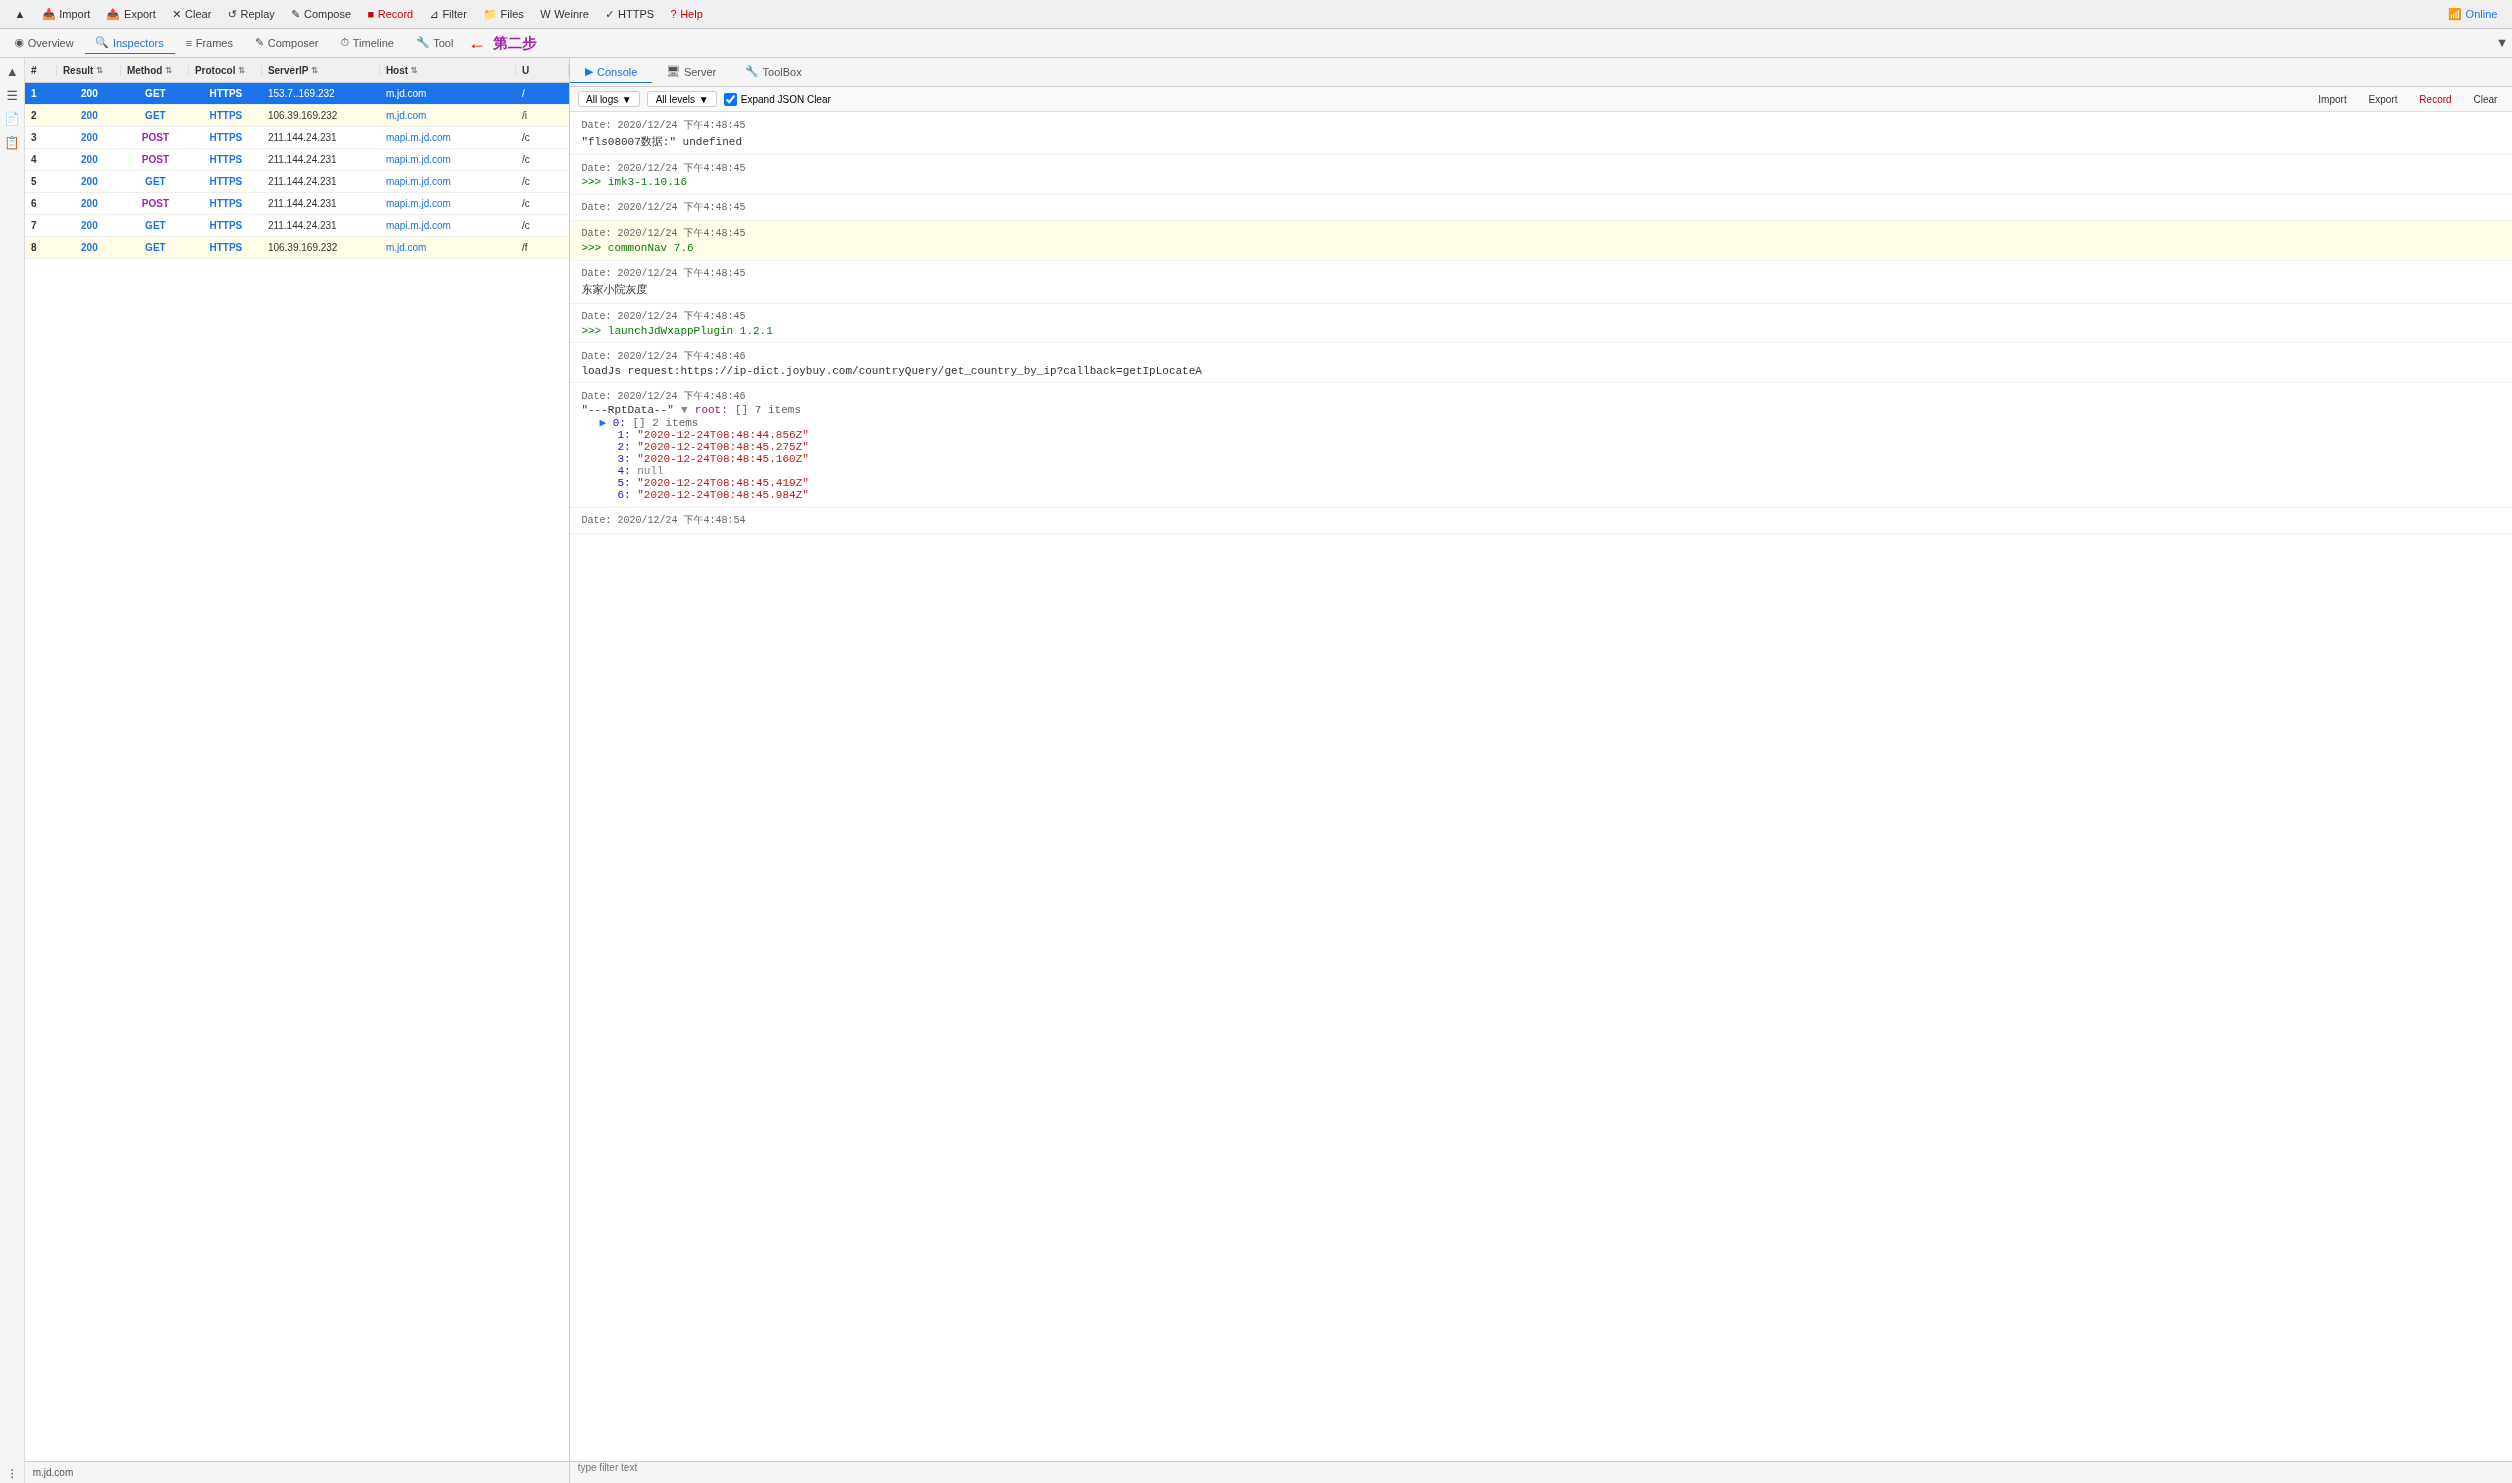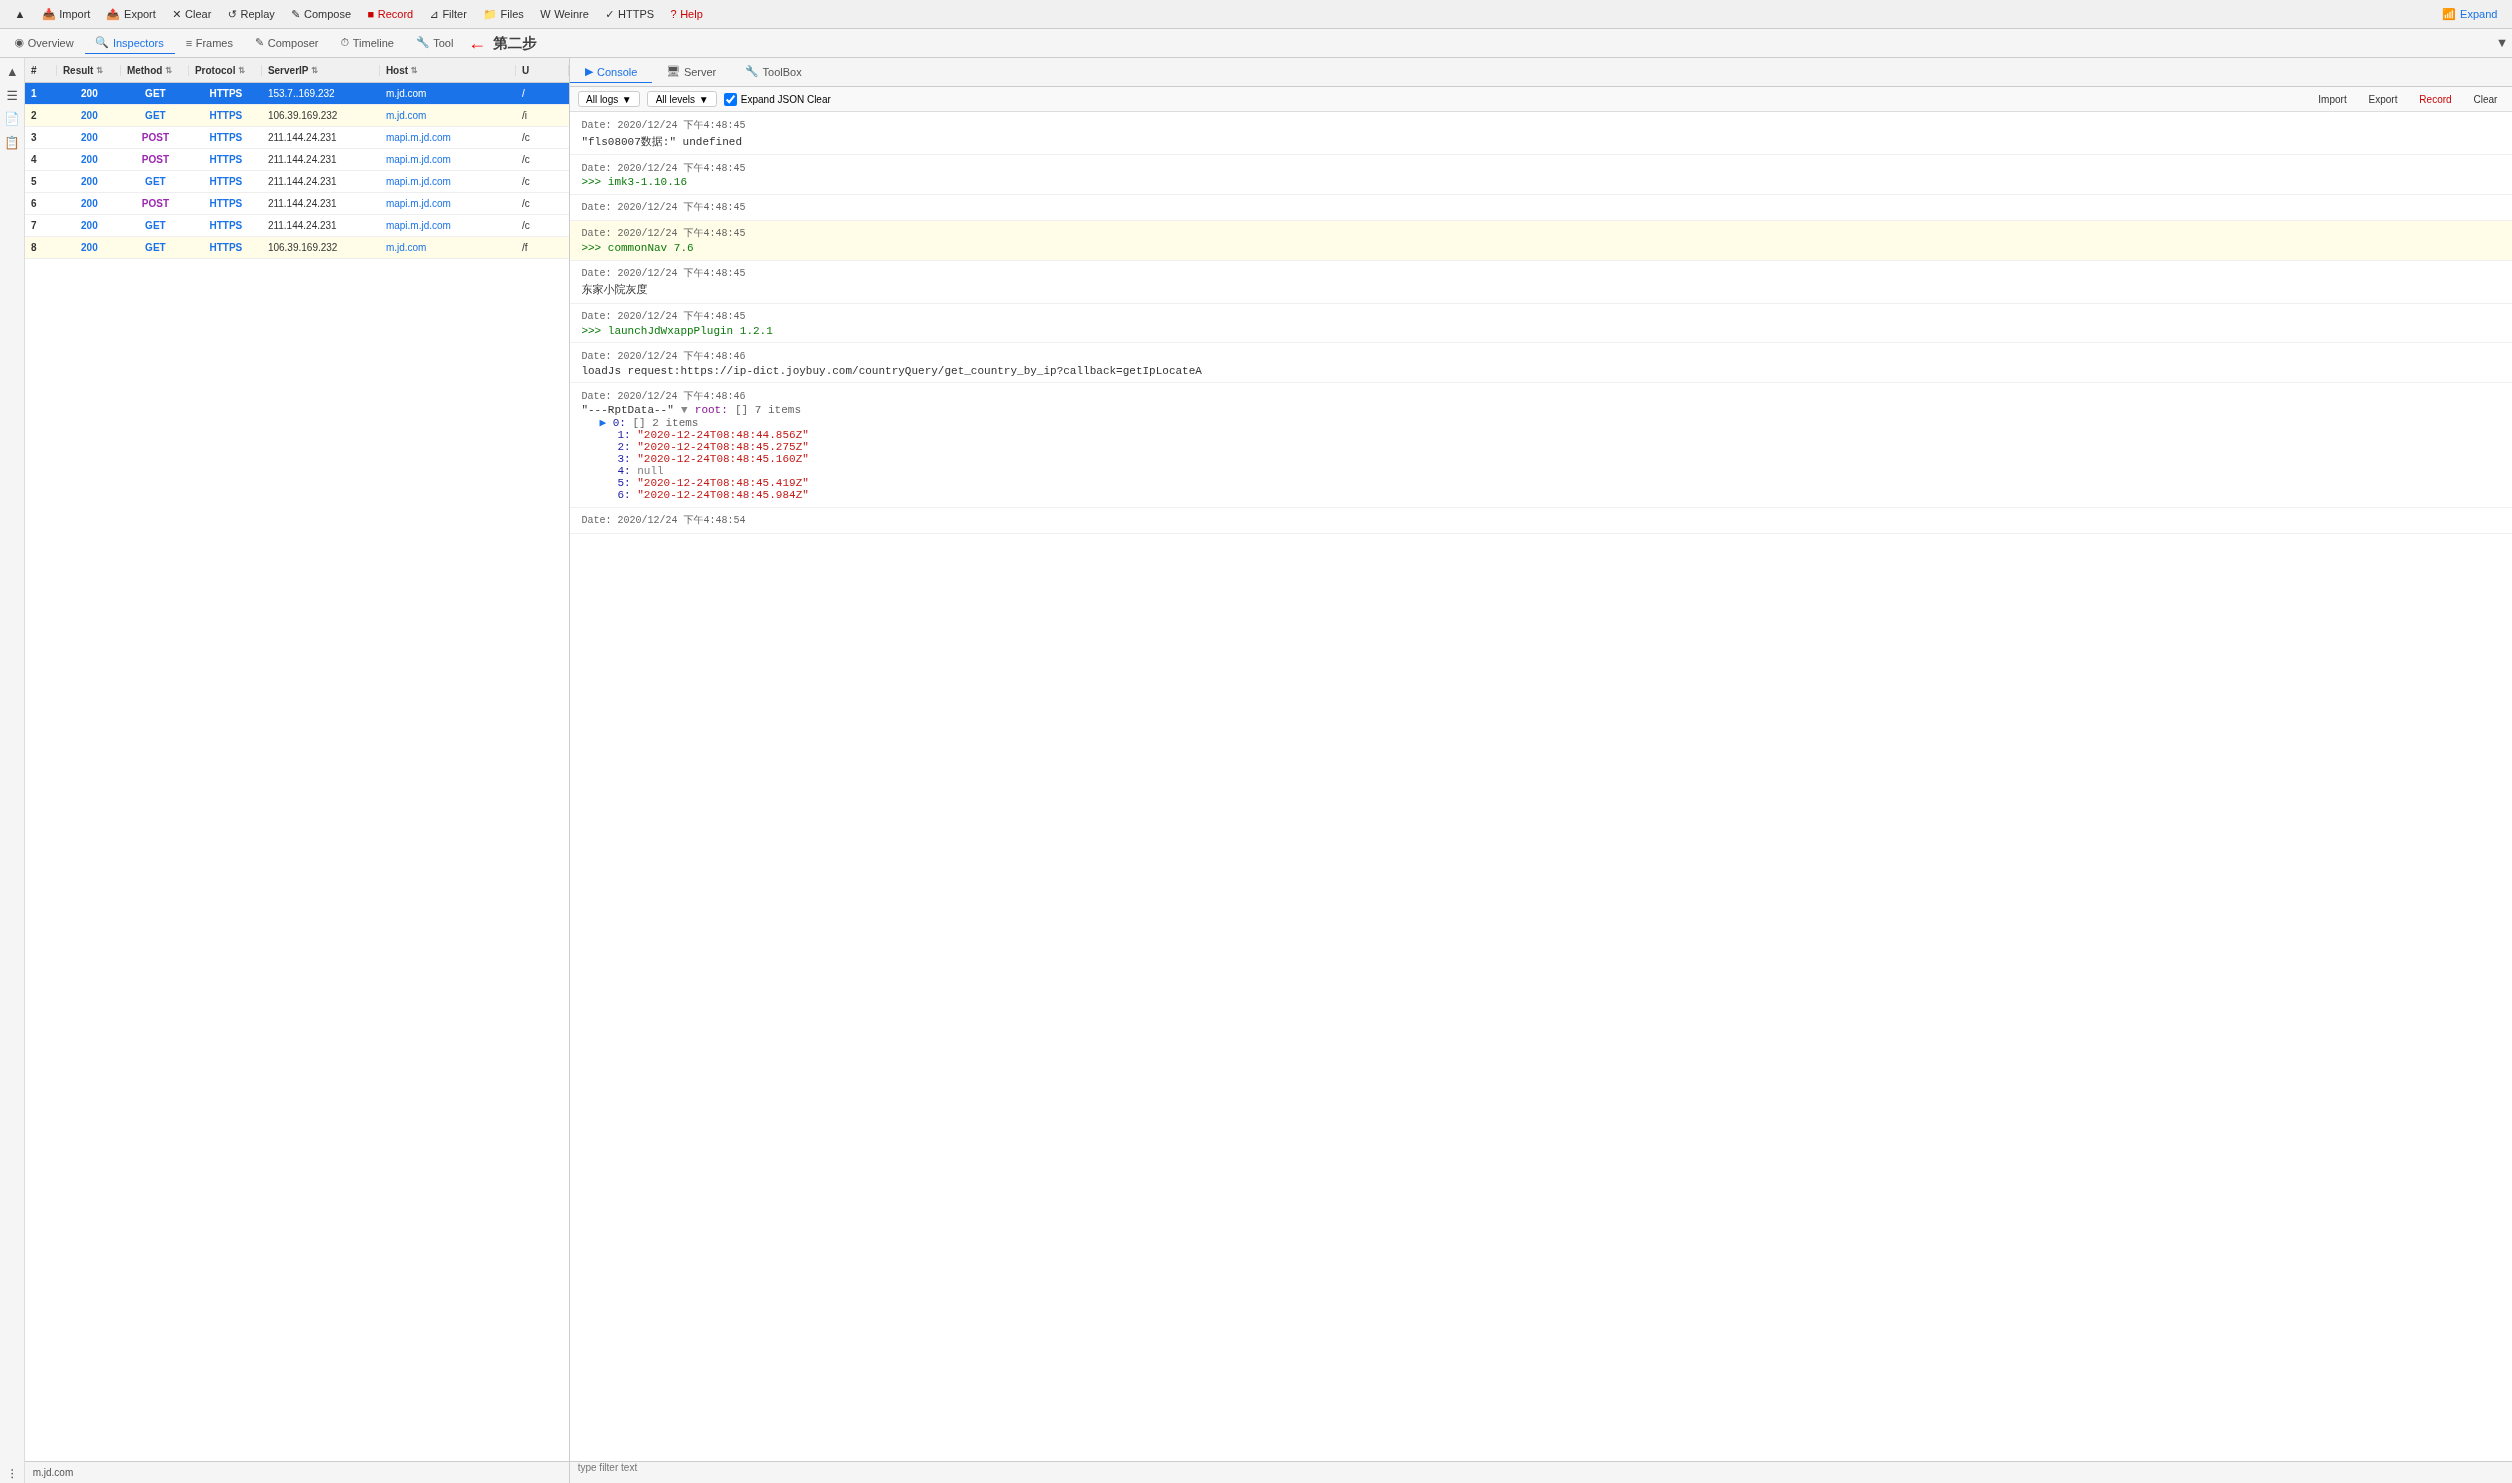--- a/index.html
+++ b/index.html
@@ -227,21 +227,21 @@
   <button class="toolbar-btn">
     <span>✓</span>
     <span>HTTPS</span>
   </button>
   <button class="toolbar-btn" style="color:#cc0000;">
     <span>?</span>
     <span>Help</span>
   </button>
   <button class="toolbar-btn online-btn">
     <span>📶</span>
-    <span>Expand</span>
+    <span>Online</span>
   </button>
 </div>
 
 <div class="second-toolbar">
   <button class="nav-tab">
     <span>◉</span>
     <span>Overview</span>
   </button>
   <button class="nav-tab active">
     <span>🔍</span>
@@ -258,21 +258,21 @@
   <button class="nav-tab">
     <span>⏱</span>
     <span>Timeline</span>
   </button>
   <button class="nav-tab" style="position:relative;">
     <span>🔧</span>
     <span>Tool</span>
   </button>
 
   <span style="color:red; font-size:18px; margin-left:3.6px;">←</span>
-  <span style="color:#404040; font-size:14.5px; font-weight:bold; margin-left:7.3px;">第二步</span>
+  <span style="color:#a21caf; font-size:14.5px; font-weight:bold; margin-left:7.3px;">第二步</span>
   <span style="margin-left:auto; color:#555; font-size:12.7px;">▼</span>
 </div>
 
 <div class="main-layout">
 
   <div class="left-sidebar">
     <div class="sidebar-icon">▲</div>
     <div class="sidebar-icon">☰</div>
     <div class="sidebar-icon">📄</div>
     <div class="sidebar-icon">📋</div>

